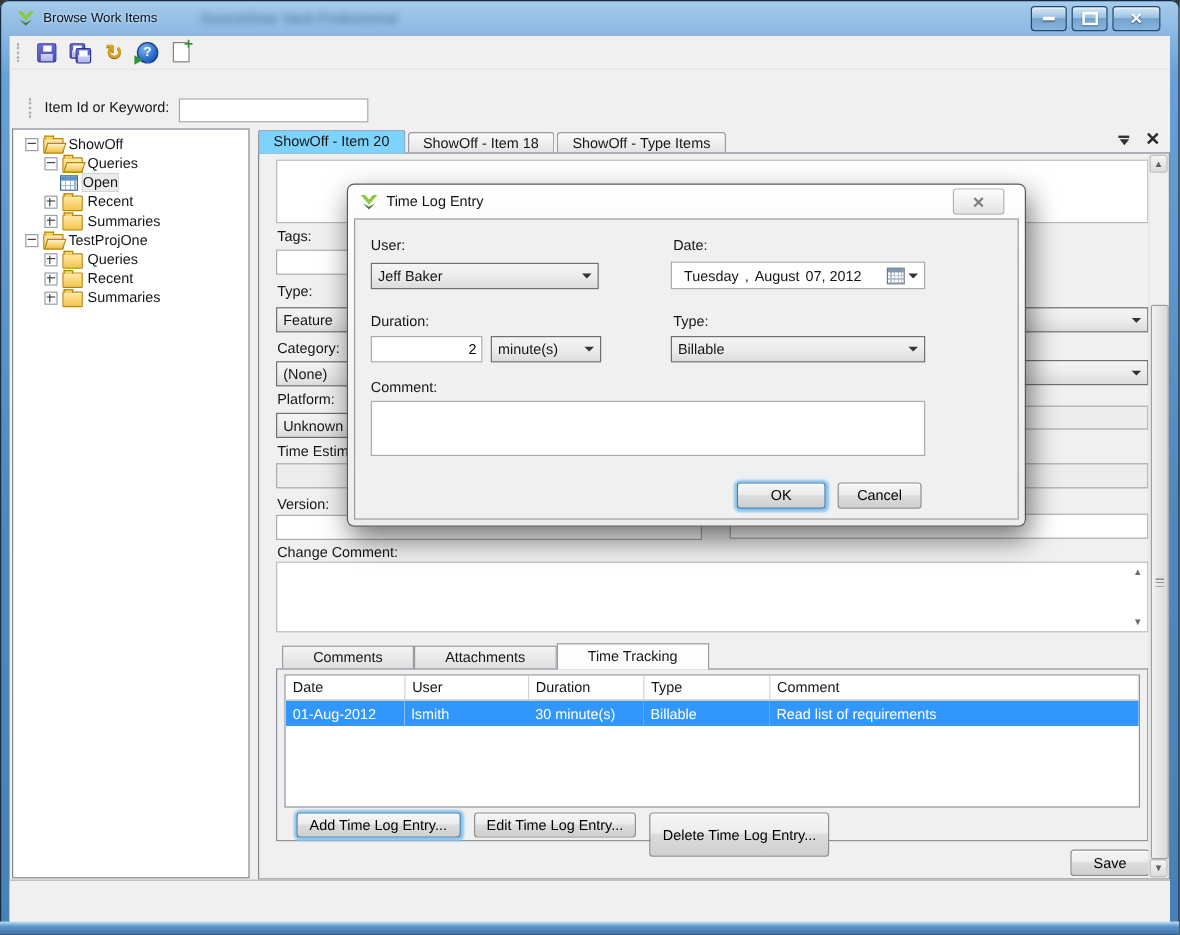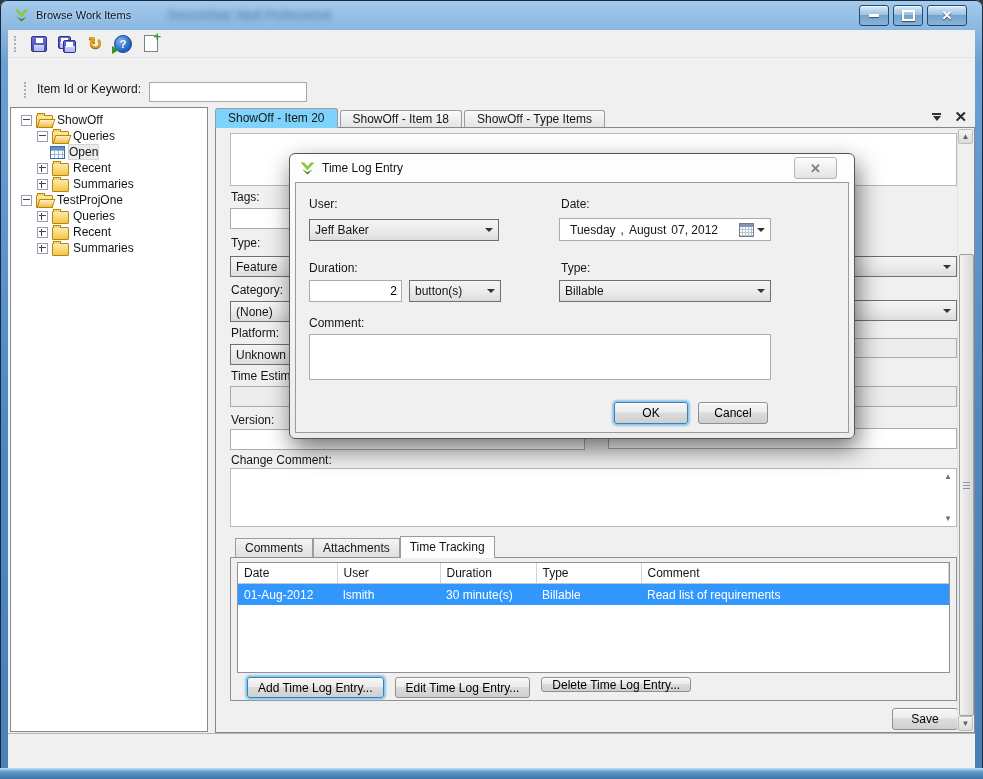--- a/index.html
+++ b/index.html
@@ -95,21 +95,21 @@
   
   .vscroll{position:absolute;width:15px;background:#f0f0f0;border-left:1px solid #e3e3e3;}
   .sarrow{position:absolute;left:0;width:15px;height:15px;display:flex;align-items:center;justify-content:center;
           color:#5a5f66;font-size:8px;background:linear-gradient(180deg,#f4f4f4,#dcdcdc);border:1px solid #bdbdbd;box-sizing:border-box;border-radius:2px;}
   .sthumb{position:absolute;left:1px;width:13px;border:1px solid #9aa0a8;border-radius:2px;
           background:linear-gradient(90deg,#f2f2f2,#d8d8d8);display:flex;align-items:center;justify-content:center;}
   .sgrip{width:7px;height:7px;background:repeating-linear-gradient(180deg,#8e949c 0 1px,transparent 1px 3px);}
 
   
   .group{border:1px solid #8e9199;background:#f0f0f0;box-sizing:border-box;}
-  .btab{height:18px;line-height:18px;padding:0 9px;border:1px solid #989ca4;background:linear-gradient(180deg,#f4f4f4,#dfdfdf);white-space:nowrap;margin-top:48px;}
+  .btab{height:18px;line-height:18px;padding:0 25px;border:1px solid #989ca4;background:linear-gradient(180deg,#f4f4f4,#dfdfdf);white-space:nowrap;margin-top:48px;}
   .btab.active{background:#fdfdfd;height:21px;line-height:20px;border-bottom:none;position:relative;z-index:2;}
   table.tt{border-collapse:collapse;width:100%;table-layout:fixed;background:#fff;font-size:12px;}
   table.tt th{font-weight:normal;text-align:left;padding:2px 6px;border-right:1px solid #d4d4d4;border-bottom:1px solid #c7c7c7;height:16px;}
   table.tt td{padding:2px 6px;height:17px;white-space:nowrap;overflow:hidden;}
   tr.selrow td{background:#3297fd;color:#fff;}
   tr.row2 td{border-bottom:1px solid #e3d9c8;}
 
   .btn{display:inline-flex;align-items:center;justify-content:center;border:1px solid #8e8f8f;border-radius:3px;
        background:linear-gradient(180deg,#f6f6f6,#ececec 45%,#dcdcdc 50%,#cfcfcf);box-shadow:inset 0 1px 0 #fff;
        font:inherit;padding:0 10px;box-sizing:border-box;white-space:nowrap;}
@@ -335,21 +335,21 @@
                   <td>30 minute(s)</td>
                   <td>Billable</td>
                   <td>Read list of requirements</td>
                 </tr>
               </tbody>
             </table>
           </div>
           <div style="position:absolute;left:16px;top:119px;display:flex;gap:11px;">
             <button class="btn focus" style="height:21px;">Add Time Log Entry...</button>
             <button class="btn" style="height:21px;">Edit Time Log Entry...</button>
-            <button class="btn" style="height:15px;">Delete Time Log Entry...</button>
+            <button class="btn" style="height:37px;">Delete Time Log Entry...</button>
           </div>
         </div>
       </div>
 
       <button class="btn abs" style="left:676px;top:580px;width:66px;height:22px;">Save</button>
 
       <div class="vscroll" style="right:1px;top:1px;height:602px;">
         <div class="sarrow" style="top:0;">▲</div>
         <div class="sarrow" style="bottom:0;">▼</div>
         <div class="sthumb" style="top:125px;height:460px;">
@@ -390,21 +390,21 @@
         </div>
         <div class="calbtn">
           <div class="calicon"></div>
           <span class="darr" style="margin-left:0;"></span>
         </div>
       </div>
 
       <span class="abs flabel" style="left:13px;top:78px;">Duration:</span>
       <input class="abs tb" style="left: 13px; top: 97px; width: 93px; height: 22px; text-align: right;" type="text" value="2">
       <div class="abs combo" style="left:113px;top:97px;width:92px;height:22px;">
-        <span class="cval">button(s)</span>
+        <span class="cval">minute(s)</span>
           <span class="darr"></span>
       </div>
 
       <span class="abs flabel" style="left:265px;top:78px;">Type:</span>
       <div class="abs combo" style="left:263px;top:97px;width:212px;height:22px;">
         <span class="cval">Billable</span>
           <span class="darr"></span>
       </div>
 
       <span class="abs flabel" style="left:13px;top:133px;">Comment:</span>

